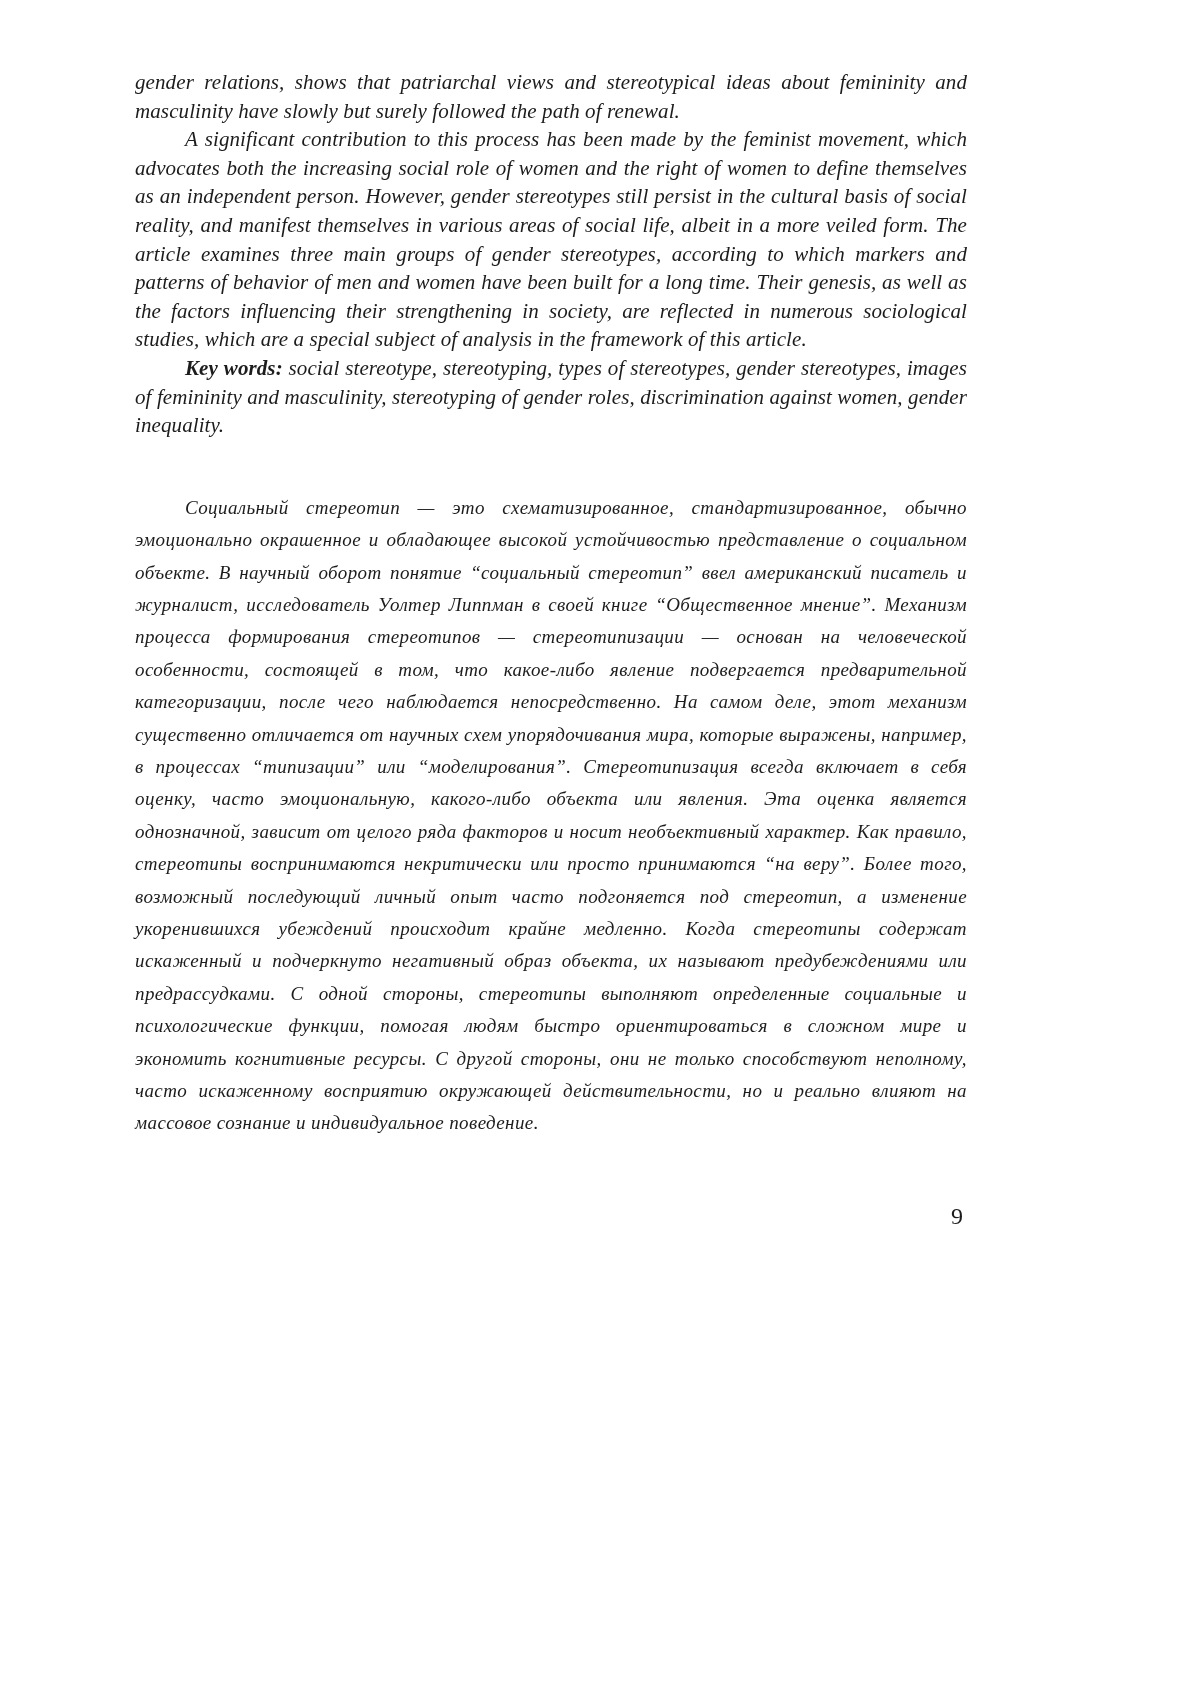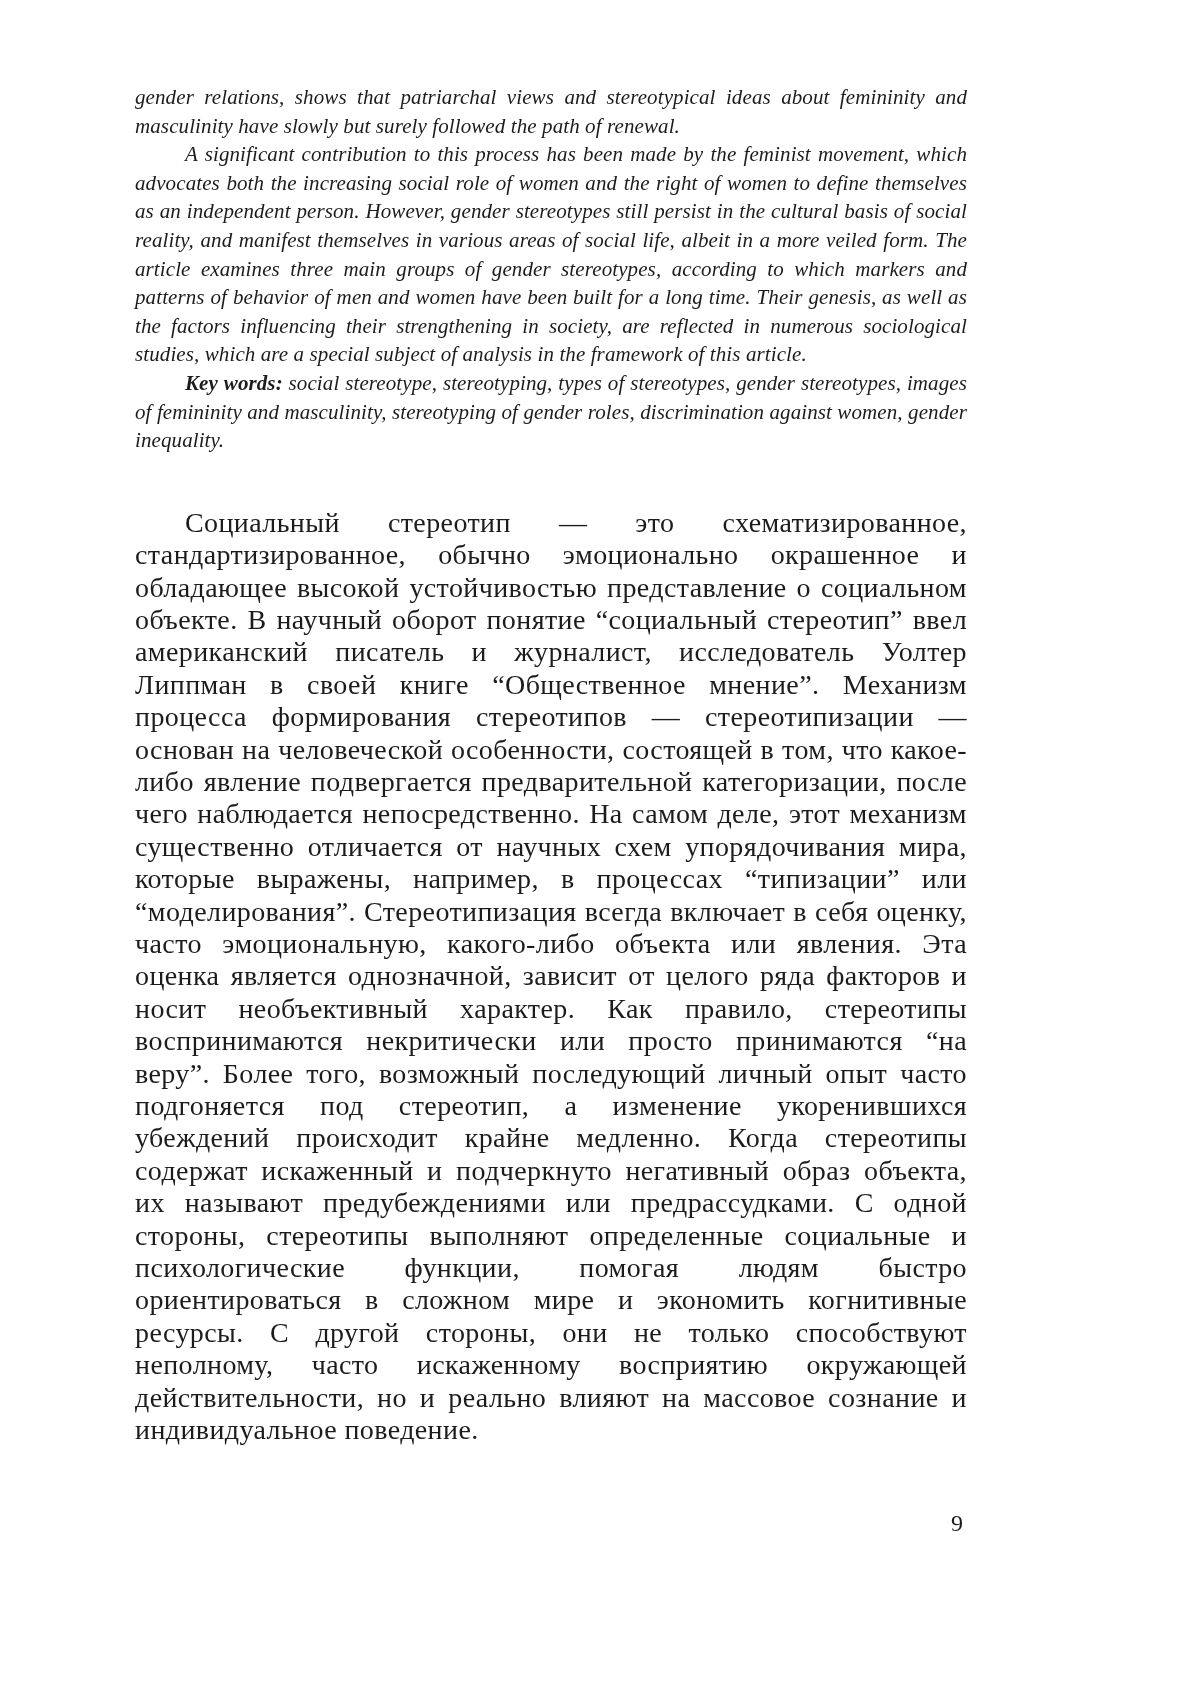--- a/index.html
+++ b/index.html
@@ -13,21 +13,21 @@
     height: 1703px;
     background: #ffffff;
     box-sizing: border-box;
     overflow: hidden;
     font-family: "Liberation Serif", "DejaVu Serif", serif;
     color: #1c1c1c;
   }
   .content {
     position: absolute;
     left: 135px;
-    top: 83px;
+    top: 68px;
     width: 832px;
   }
   p {
     margin: 0;
     text-align: justify;
   }
   .abstract {
     font-style: italic;
     font-size: 21px;
     line-height: 28.6px;
@@ -40,24 +40,25 @@
     font-style: italic;
     font-size: 21px;
     line-height: 28.6px;
     letter-spacing: 0.1px;
   }
   .keywords b {
     font-weight: bold;
     font-style: italic;
   }
   .body-text {
-    font-size: 28px;
+    font-size: 19px;
     line-height: 32.4px;
     margin-top: 52px;
     letter-spacing: 0.4px;
+    font-style: italic;
   }
   .page-number {
     margin-top: 62px;
     text-align: right;
     font-size: 24px;
     line-height: 28px;
     padding-right: 4px;
   }
 </style>
 </head>

